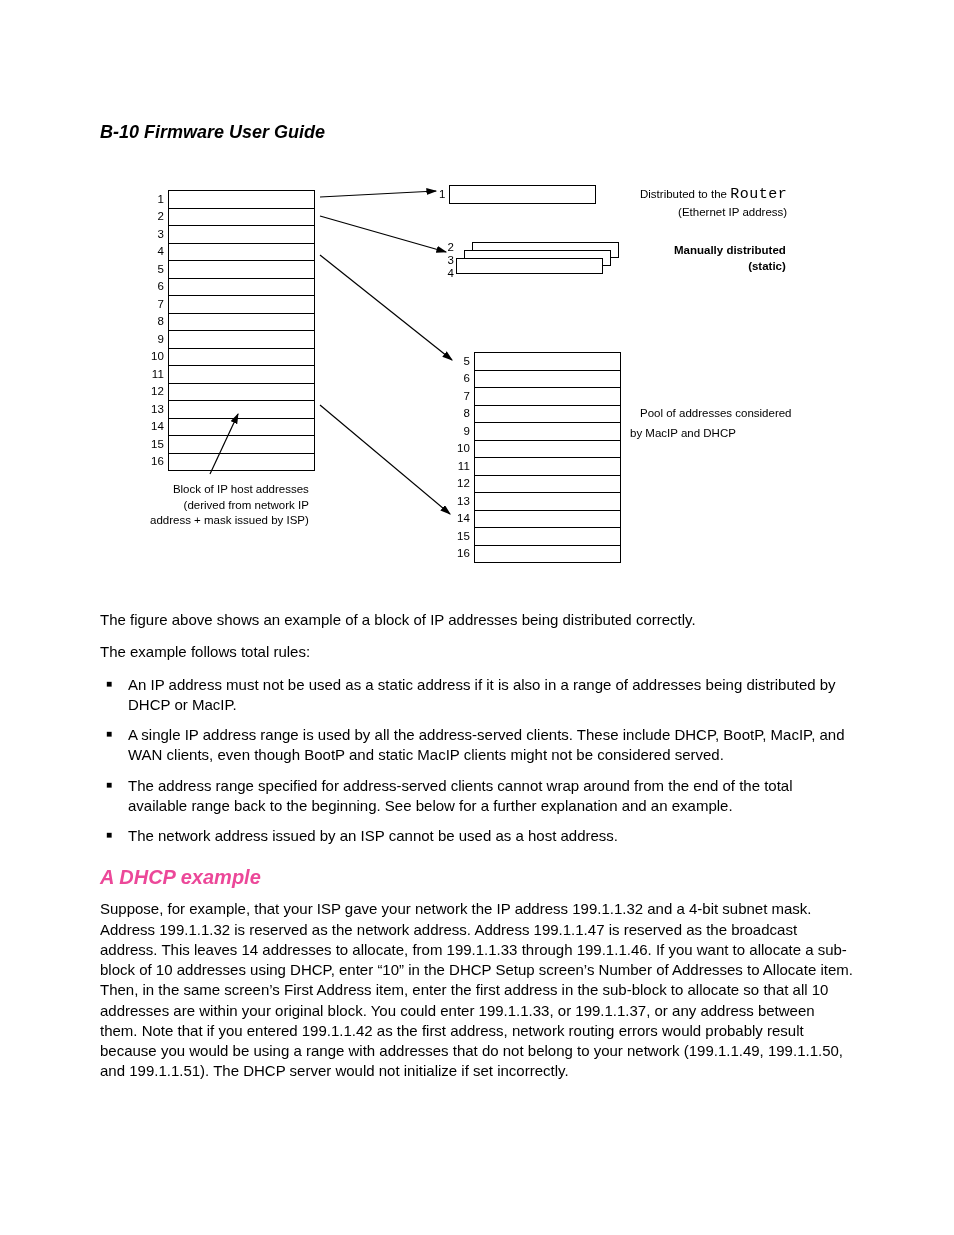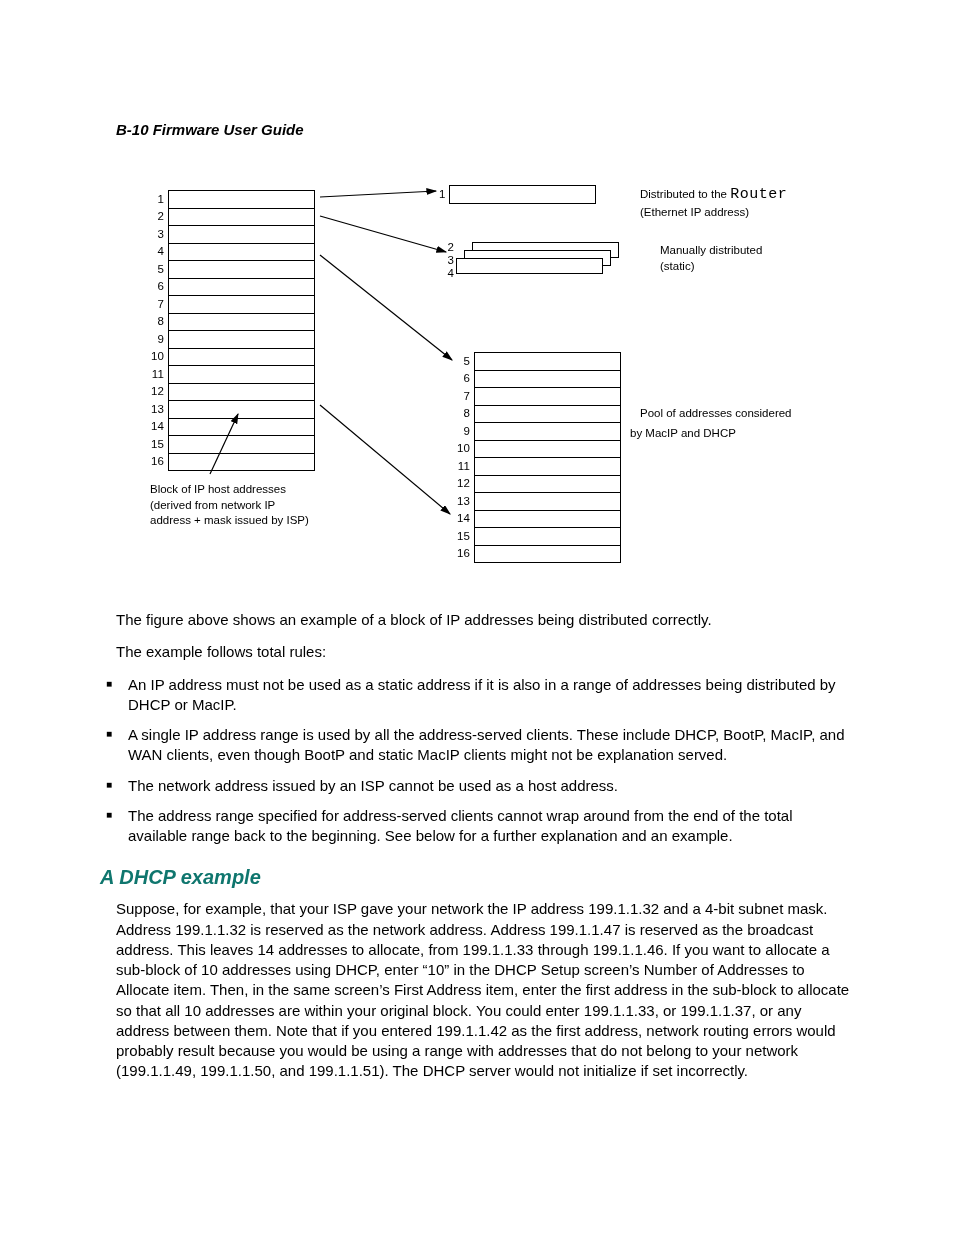--- a/index.html
+++ b/index.html
@@ -17,22 +17,21 @@
     position: relative;
     box-sizing: border-box;
     padding: 120px 100px 90px 100px;
   }
   .running-head {
     position: absolute;
     top: 120px;
     left: 100px;
     font-style: italic;
     font-weight: bold;
-    font-size: 15px;
-    margin-left: 16px;
+    font-size: 18px;
   }
   .figure {
     position: relative;
     left: 50px;
     top: 60px;
     width: 760px;
     height: 370px;
     margin-bottom: 120px;
   }
   .mini-stack {
@@ -56,27 +55,28 @@
     position: absolute;
     border: 1px solid #000;
     background: #fff;
     width: 145px;
     height: 14px;
   }
   .fig-caption {
     position: absolute;
     font-size: 11.5px;
     line-height: 1.35;
+    text-align: right;
   }
   .mono {
     font-family: "Courier New", monospace;
     letter-spacing: 0.5px;
   }
   .body-text {
-    margin: 0 0 12px 16px;
+    margin: 0 0 12px 0;
   }
   ul.rules {
     list-style: none;
     padding: 0;
     margin: 4px 0 18px 0;
   }
   ul.rules > li {
     position: relative;
     padding-left: 28px;
     margin: 0 0 10px 0;
@@ -85,21 +85,21 @@
     content: "■";
     position: absolute;
     left: 6px;
     top: 2px;
     font-size: 10px;
     color: #000;
   }
   h2.dhcp {
     font-style: italic;
     font-weight: bold;
-    color: #0f766e;
+    color: #ec4899;
     font-size: 20px;
     margin: 18px 0 8px 0;
   }
   .bold { font-weight: normal; }
   svg.arrow { position: absolute; overflow: visible; }
 </style>
 </head>
 <body>
 
 <div class="page">
@@ -193,21 +193,21 @@
       <span>Distributed to the </span><span class="mono" style="font-size:15px;">Router</span><br>
       <span>(Ethernet IP address)</span>
     </div>
 
     <div class="overlap-box" style="left:322px; top:62px;"></div>
     <div class="overlap-box" style="left:314px; top:70px;"></div>
     <div class="overlap-box" style="left:306px; top:78px;"></div>
     <div class="fig-caption" style="left:290px; top:60px; text-align:right; width:14px;">2</div>
     <div class="fig-caption" style="left:290px; top:73px; text-align:right; width:14px;">3</div>
     <div class="fig-caption" style="left:290px; top:86px; text-align:right; width:14px;">4</div>
-    <div class="fig-caption" style="left:510px; top:63px; white-space:pre-line;">Manually distributed
+    <div class="fig-caption" style="left:524px; top:63px; white-space:pre-line;font-weight:bold;">Manually distributed
 (static)</div>
 
     <table class="mini-stack" style="left:306px; top:172px;">
       <tbody>
           <tr>
             <td class="num">5</td>
             <td class="cell"></td>
           </tr>
       <tr>
             <td class="num">6</td>
@@ -276,23 +276,23 @@
       <line x1="60" y1="294" x2="88" y2="234" stroke="#000" stroke-width="1.2" marker-end="url(#ah)"></line>
     </svg>
 
   </div>
 
   <p class="body-text">The figure above shows an example of a block of IP addresses being distributed correctly.</p>
   <p class="body-text">The example follows total rules:</p>
 
   <ul class="rules">
     <li>An IP address must not be used as a static address if it is also in a range of addresses being distributed by DHCP or MacIP.</li>
-    <li>A single IP address range is used by all the address-served clients. These include DHCP, BootP, MacIP, and WAN clients, even though BootP and static MacIP clients might not be explanation served.</li>
+    <li>A single IP address range is used by all the address-served clients. These include DHCP, BootP, MacIP, and WAN clients, even though BootP and static MacIP clients might not be considered served.</li>
+    <li>The address range specified for address-served clients cannot wrap around from the end of the total available range back to the beginning. See below for a further explanation and an example.</li>
     <li>The network address issued by an ISP cannot be used as a host address.</li>
-    <li>The address range specified for address-served clients cannot wrap around from the end of the total available range back to the beginning. See below for a further explanation and an example.</li>
   </ul>
 
   <h2 class="dhcp">A DHCP example</h2>
 
   <p class="body-text">
     <span>Suppose, for example, that your ISP gave your network the IP address 199.1.1.32 and a 4-bit subnet mask. Address 199.1.1.32 is reserved as the network address. Address 199.1.1.47 is reserved as the broadcast address. This leaves 14 addresses to allocate, from 199.1.1.33 through 199.1.1.46. If you want to allocate a sub-block of 10 addresses using DHCP, enter “10” in the DHCP Setup screen’s </span><span class="bold">Number of Addresses to Allocate</span><span> item. Then, in the same screen’s </span><span class="bold">First Address</span><span> item, enter the first address in the sub-block to allocate so that all 10 addresses are within your original block. You could enter 199.1.1.33, or 199.1.1.37, or any address between them. Note that if you entered 199.1.1.42 as the first address, network routing errors would probably result because you would be using a range with addresses that do not belong to your network (199.1.1.49, 199.1.1.50, and 199.1.1.51). The DHCP server would not initialize if set incorrectly.</span>
   </p>
 
 </div>
 

